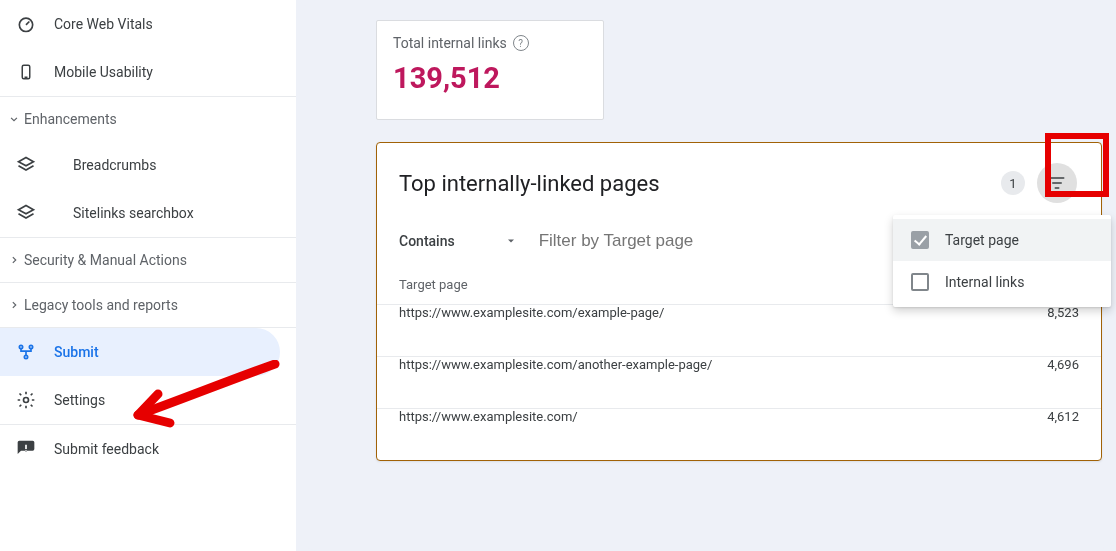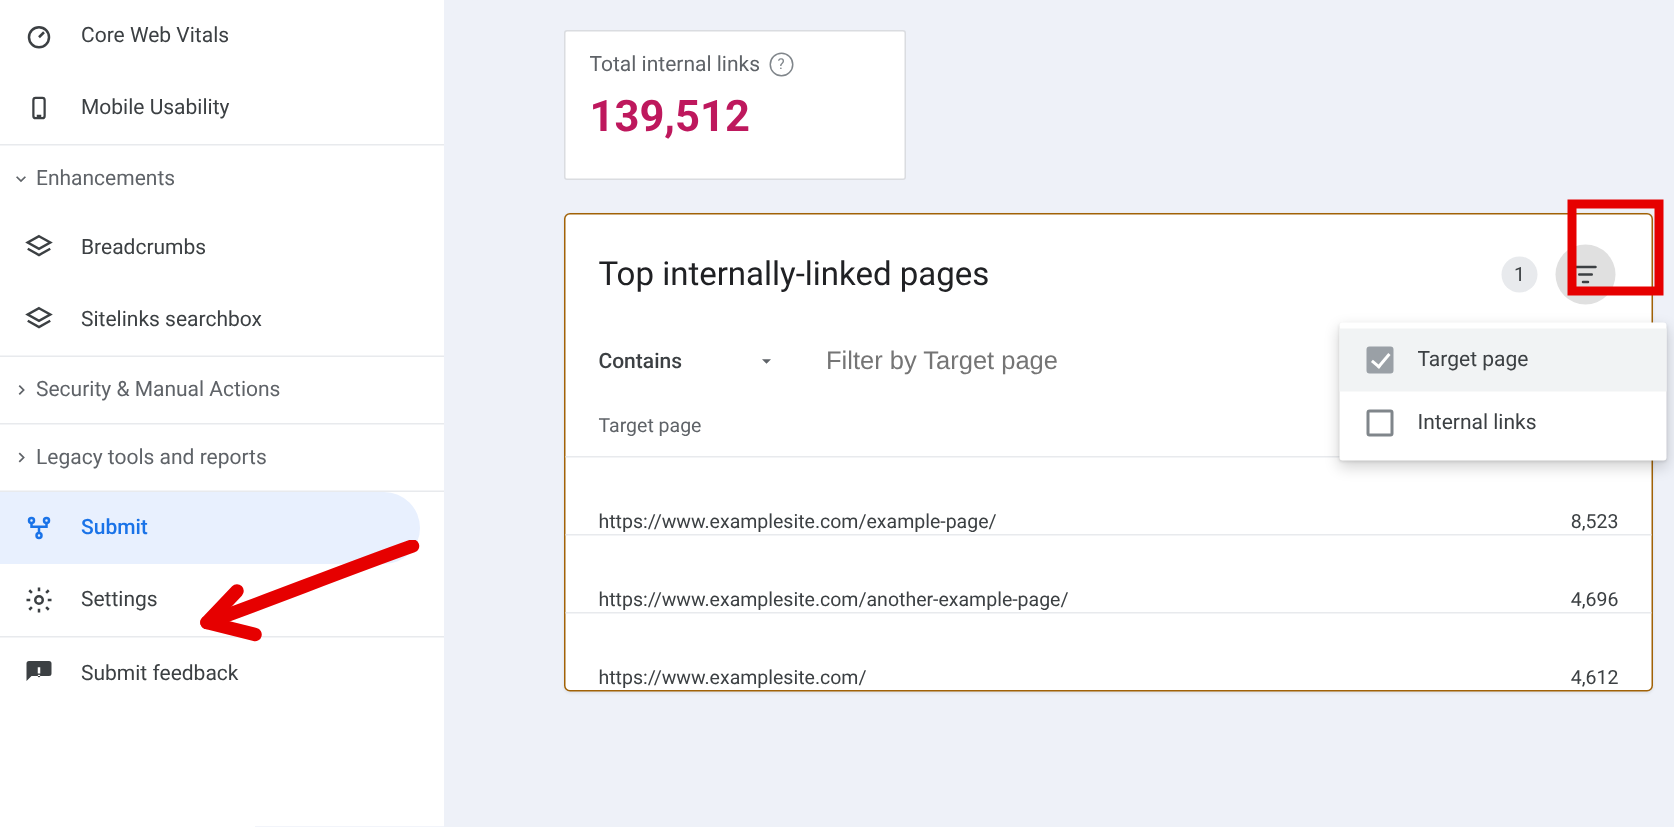--- a/index.html
+++ b/index.html
@@ -33,21 +33,21 @@
   .nav-item .nav-icon {
     width: 24px;
     height: 24px;
     flex: 0 0 24px;
     margin-right: 16px;
     display: flex;
     align-items: center;
     justify-content: center;
     color: #3c4043;
   }
-  .nav-item.indent { padding-left: 14px; }
+  .nav-item.indent { padding-left: 14px; gap: 19px; }
   .nav-item .label { flex: 1; }
   .nav-group-header {
     display: flex;
     align-items: center;
     height: 44px;
     padding: 0 4px;
     cursor: pointer;
     font-size: 14px;
     color: #5f6368;
   }
@@ -117,30 +117,30 @@
   }
   .filter-btn {
     width:40px;height:40px;border-radius:50%;background:#e0e0e0;display:flex;align-items:center;justify-content:center;cursor:pointer;
   }
   .filter-btn svg { fill:#3c4043; }
   .red-highlight {
     position:absolute; width:64px;height:64px;border:6px solid #e60000; pointer-events:none;
   }
 
   .filter-row {
-    display:flex; align-items:center; gap:12px; padding:0 22px 4px 22px; color:#3c4043;
+    display:flex; align-items:center; gap:0; padding:0 22px 4px 22px; color:#3c4043;
   }
   .contains-sel { display:flex;align-items:center;gap:50px;font-size:14px;font-weight:500; cursor:pointer; padding: 10px 0; margin-right:22px;}
   .filter-input {
     border:none;outline:none;font-size:17px;color:#80868b;background:transparent;flex:1;
   }
 
   .col-label { padding: 14px 22px 12px; font-size:13px; color:#5f6368; }
   .data-row {
-    display:flex;align-items:flex-end;justify-content:space-between;
+    display:flex;align-items:flex-start;justify-content:space-between;
     padding: 0 22px; height:52px;
     border-top:1px solid #e8eaed;
     font-size:13px; color:#3c4043;
   }
   .data-row a { color:#3c4043; text-decoration:none; cursor:pointer;}
   .data-row .num { color:#3c4043; }
 
   
   .popover {
     position:absolute;

